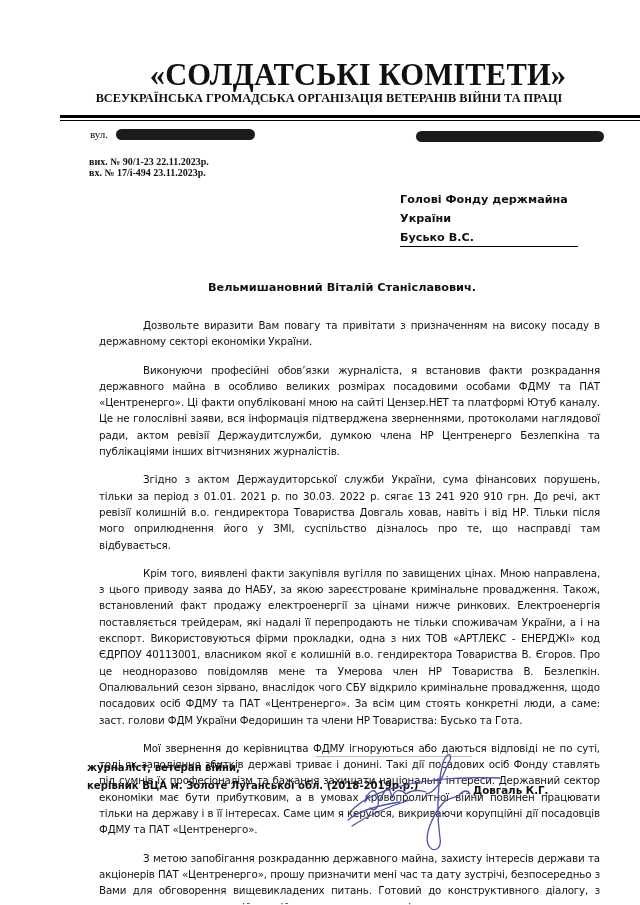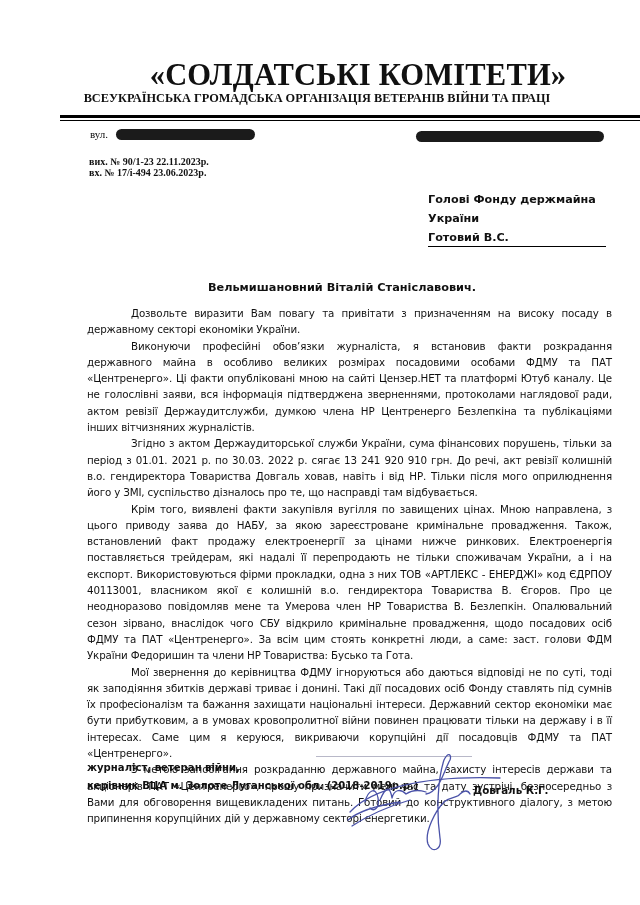--- a/index.html
+++ b/index.html
@@ -4,49 +4,49 @@
   <style>
     html, body { margin: 0; padding: 0; background: #ffffff; }
     body { width: 640px; height: 905px; position: relative; overflow: hidden; color: #111; }
     .abs { position: absolute; }
     .org-title {
       left: 0; width: 640px; top: 57px; text-align: center;
       font-family: "Liberation Serif", serif; font-weight: bold; font-size: 30.5px;
       letter-spacing: 0.2px; padding-left: 76px; box-sizing: border-box; line-height: 36px;
     }
     .org-sub {
-      left: 4px; width: 592px; top: 90px; text-align: center;
+      left: 16px; width: 592px; top: 90px; text-align: center;
       font-family: "Liberation Serif", serif; font-weight: bold; font-size: 12.3px;
       padding-left: 34px; box-sizing: border-box; line-height: 16px;
     }
     .rule-thick { left: 60px; width: 580px; top: 115px; height: 3px; background: #000; }
     .rule-thin { left: 60px; width: 580px; top: 120px; height: 1px; background: #000; }
     .addr-label { left: 90px; top: 128px; font-family: "Liberation Serif", serif; font-size: 11px; }
     .redact { background: #1b1b1b; border-radius: 6px; height: 11px; }
     .redact-1 { left: 116px; top: 129px; width: 139px; }
     .redact-2 { left: 416px; top: 131px; width: 188px; }
     .reg { left: 89px; font-family: "Liberation Serif", serif; font-weight: bold; font-size: 10px; line-height: 11px; }
     .reg-out { top: 156px; }
     .reg-in { top: 167px; }
     .recipient {
       left: 400px; top: 190px; width: 220px;
       font-family: "DejaVu Sans", sans-serif; font-size: 11.2px; line-height: 19px;
     }
-    .recipient .b { font-weight: bold; margin-left: 28px; }
+    .recipient .b { font-weight: bold; }
     .recipient .name-line { display: inline-block; width: 178px; border-bottom: 1px solid #000; line-height: 16px; }
     .greeting {
       left: 0; width: 640px; top: 281px; text-align: center; padding-left: 44px; box-sizing: border-box;
       font-family: "DejaVu Sans", sans-serif; font-weight: bold; font-size: 11.3px;
     }
     .body-text {
       left: 87px; top: 305px; width: 525px;
       font-family: "DejaVu Sans", sans-serif; font-size: 10.3px; line-height: 16.3px;
       text-align: justify; letter-spacing: -0.15px;
     }
-    .body-text p { margin: 0; text-indent: 44px; }
+    .body-text p { margin: 12px; text-indent: 44px; }
     .closing {
       left: 87px; top: 759px; font-family: "DejaVu Sans", sans-serif; font-weight: bold;
       font-size: 10.1px; line-height: 17.5px;
     }
     .signer { left: 473px; top: 784px; font-family: "DejaVu Sans", sans-serif; font-weight: bold; font-size: 10.3px; }
     .sig-line { left: 316px; top: 756px; width: 156px; height: 1px; background: #b8b8c8; }
     .signature { left: 340px; top: 750px; width: 180px; height: 110px; }
   </style>
 </head>
 <body>
@@ -54,25 +54,25 @@
 <div class="abs org-title">«СОЛДАТСЬКІ КОМІТЕТИ»</div>
 <div class="abs org-sub">ВСЕУКРАЇНСЬКА ГРОМАДСЬКА ОРГАНІЗАЦІЯ ВЕТЕРАНІВ ВІЙНИ ТА ПРАЦІ</div>
 <div class="abs rule-thick"></div>
 <div class="abs rule-thin"></div>
 
 <div class="abs addr-label">вул.</div>
 <div class="abs redact redact-1" style="background: rgb(27, 27, 27);"></div>
 <div class="abs redact redact-2" style="background: rgb(27, 27, 27);"></div>
 
 <div class="abs reg reg-out">вих.  № 90/1-23  22.11.2023р.</div>
-<div class="abs reg reg-in">вх. № 17/і-494    23.06.2023р.</div>
+<div class="abs reg reg-in">вх. № 17/і-494    23.11.2023р.</div>
 
 <div class="abs recipient">
   <div class="b">Голові Фонду держмайна України</div>
-  <div class="b"><span class="name-line">Готовий В.С.</span></div>
+  <div class="b"><span class="name-line">Бусько В.С.</span></div>
 </div>
 
 <div class="abs greeting">Вельмишановний  Віталій Станіславович.</div>
 
 <div class="abs body-text">
   <p>Дозвольте виразити Вам повагу та привітати з призначенням на високу посаду в державному секторі економіки України.</p>
   <p>Виконуючи професійні обов’язки журналіста, я встановив факти розкрадання державного майна в особливо великих розмірах посадовими особами ФДМУ та ПАТ «Центренерго». Ці факти опубліковані мною на сайті Цензер.НЕТ та платформі Ютуб каналу. Це не голослівні заяви, вся інформація підтверджена зверненнями, протоколами наглядової ради, актом ревізії Держаудитслужби, думкою члена НР Центренерго Безлепкіна та публікаціями інших вітчизняних журналістів.</p>
   <p>Згідно з актом Держаудиторської служби України, сума фінансових порушень, тільки за період з 01.01. 2021 р. по 30.03. 2022 р. сягає 13 241 920 910 грн. До речі, акт ревізії колишній в.о. гендиректора Товариства Довгаль  ховав, навіть і від НР. Тільки після мого оприлюднення його у ЗМІ, суспільство дізналось про те, що насправді там відбувається.</p>
   <p>Крім того, виявлені факти закупівля вугілля по завищених цінах. Мною направлена, з цього приводу заява до НАБУ, за якою зареєстроване кримінальне провадження. Також, встановлений факт продажу електроенергії за цінами нижче ринкових. Електроенергія поставляється трейдерам, які надалі її перепродають не тільки споживачам України, а і на експорт. Використовуються фірми прокладки, одна з них ТОВ «АРТЛЕКС - ЕНЕРДЖІ» код ЄДРПОУ 40113001, власником якої є колишній в.о. гендиректора Товариства В. Єгоров. Про це неодноразово повідомляв мене та Умерова член НР Товариства В. Безлепкін.  Опалювальний сезон зірвано, внаслідок чого СБУ відкрило кримінальне провадження, щодо посадових осіб ФДМУ та ПАТ «Центренерго». За всім цим стоять конкретні люди, а саме: заст. голови ФДМ України Федоришин та члени НР Товариства:  Бусько та Гота.</p>
   <p>Мої звернення до керівництва ФДМУ ігноруються або даються відповіді не по суті, тоді як заподіяння збитків  державі триває і донині.  Такі дії посадових осіб Фонду ставлять під сумнів їх  професіоналізм та бажання захищати національні інтереси. Державний сектор економіки має бути прибутковим, а в умовах кровопролитної війни повинен працювати тільки на державу і в її інтересах. Саме цим я керуюся, викриваючи корупційні дії посадовців ФДМУ та ПАТ «Центренерго».</p>

